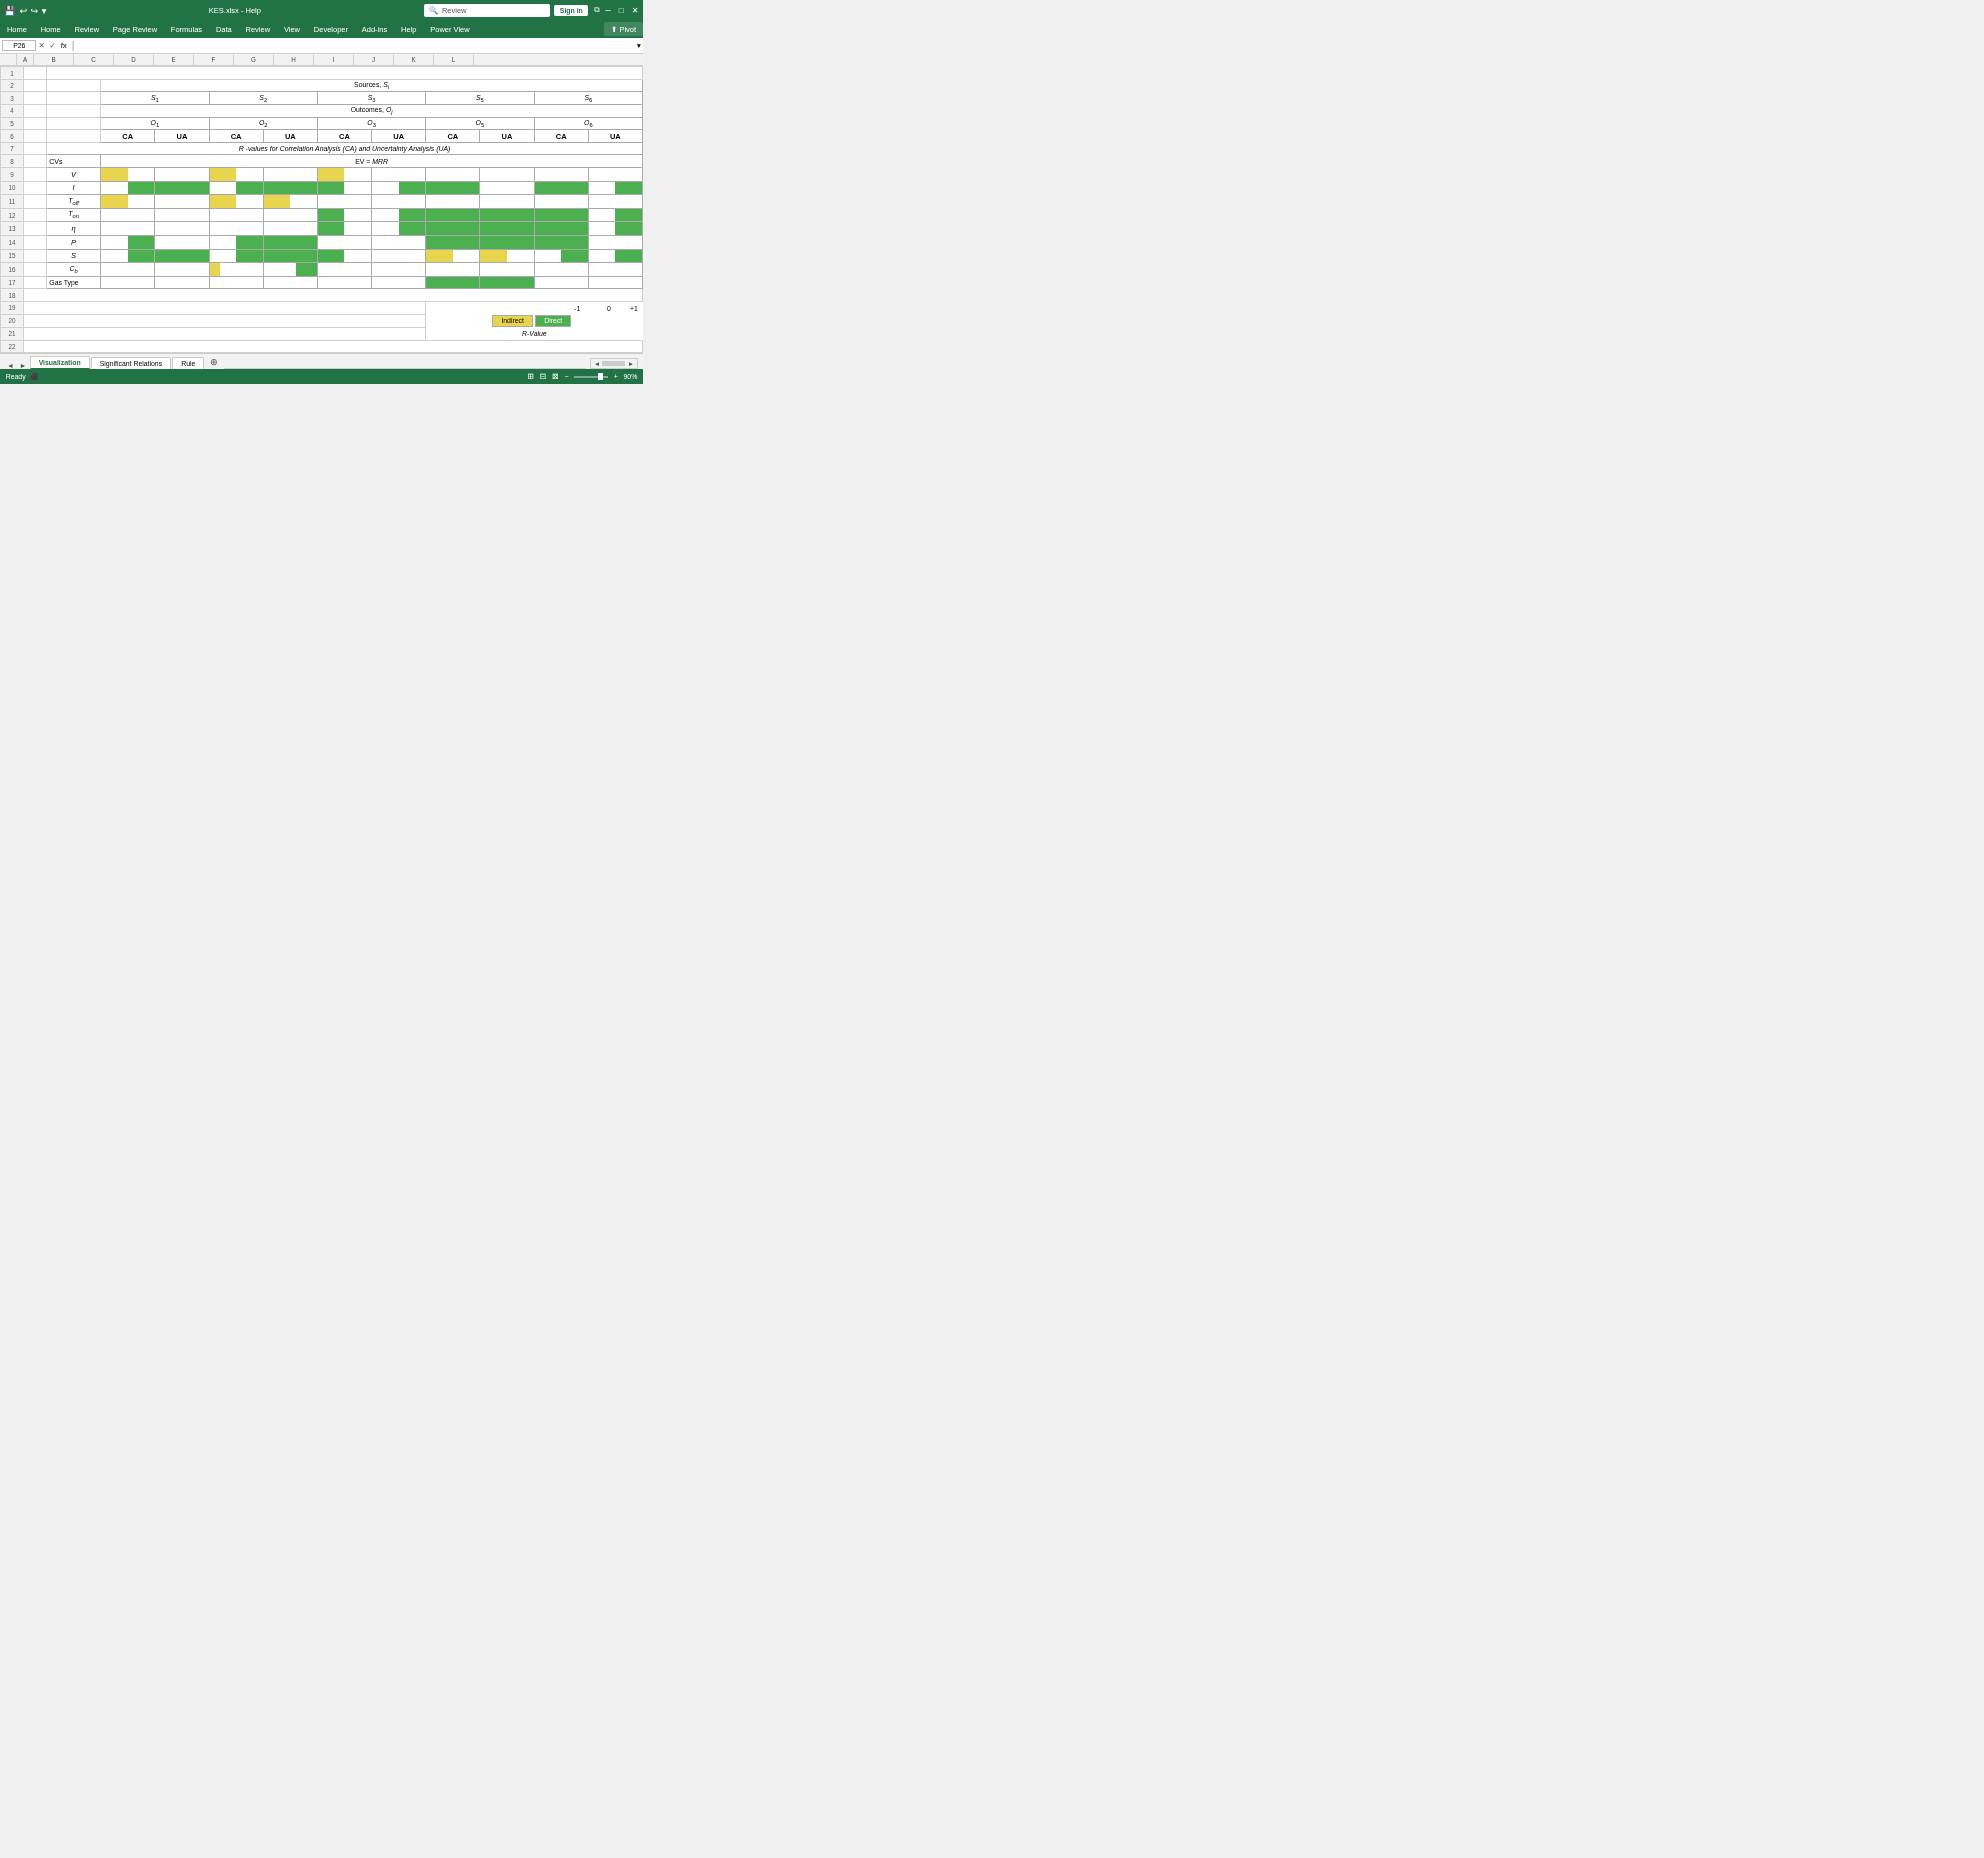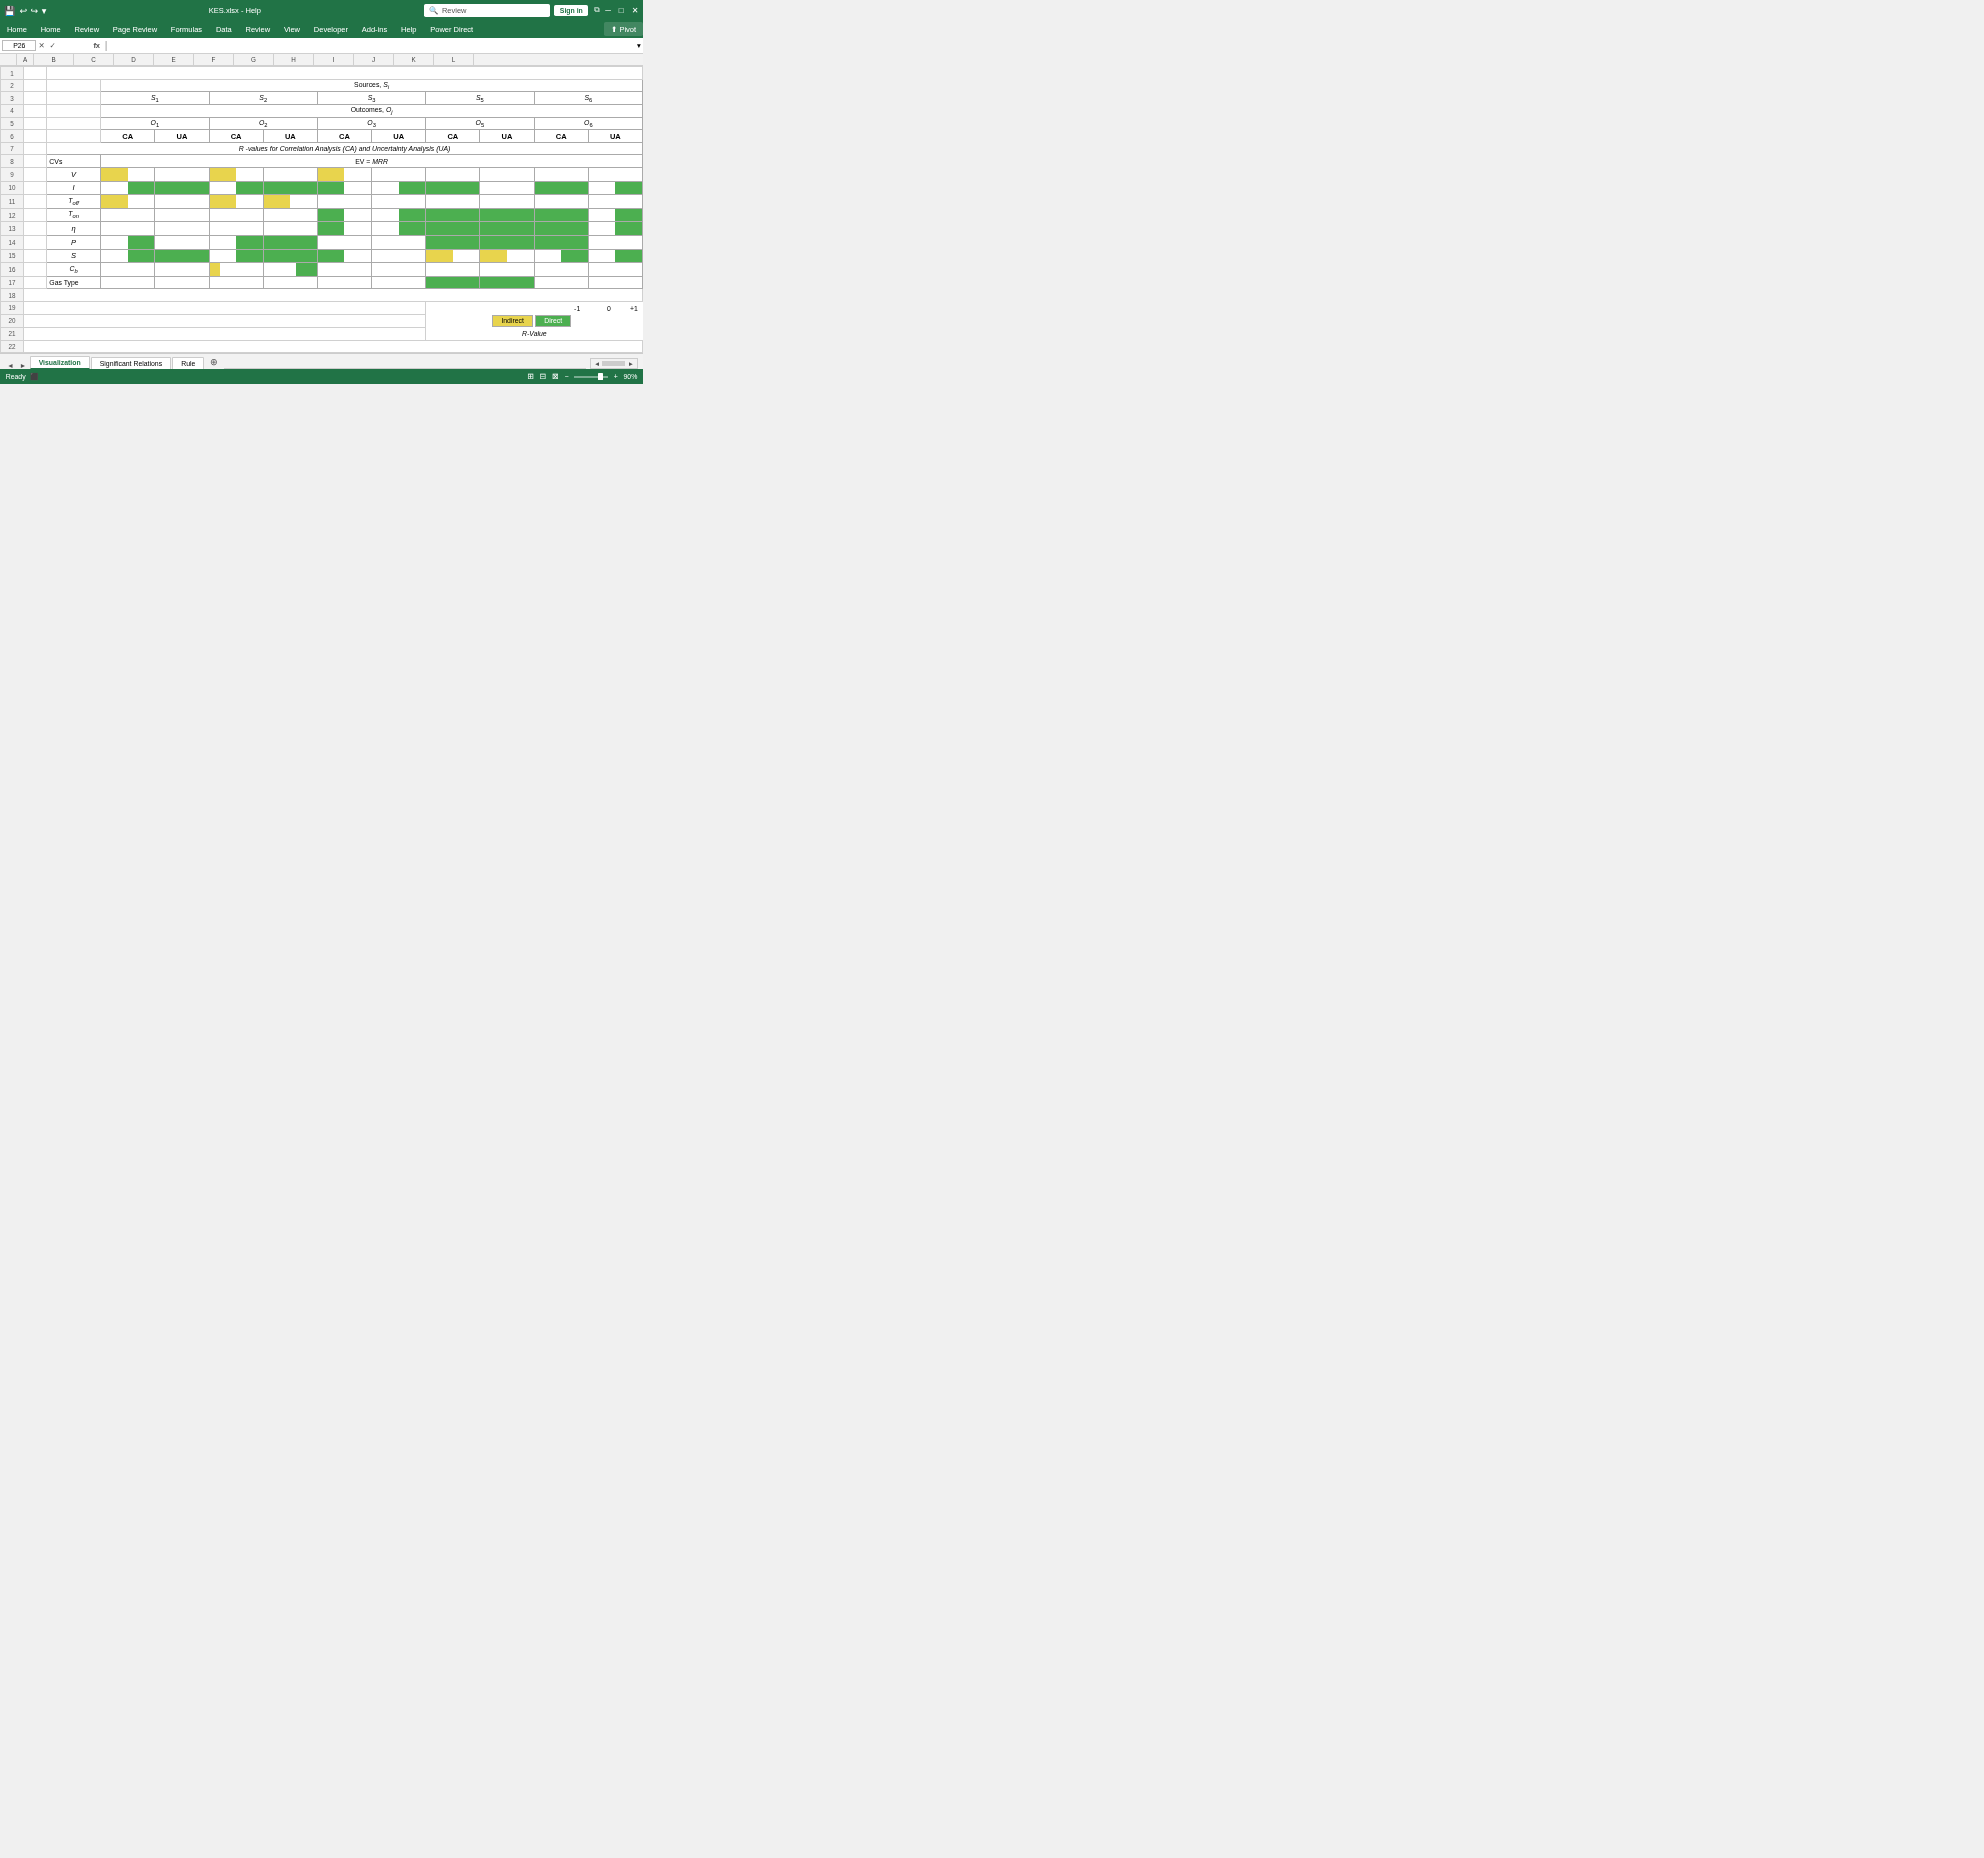--- a/index.html
+++ b/index.html
@@ -207,30 +207,30 @@
   <span>Home</span>
   <span>Review</span>
   <span>Page Review</span>
   <span>Formulas</span>
   <span>Data</span>
   <span>Review</span>
   <span>View</span>
   <span>Developer</span>
   <span>Add-ins</span>
   <span>Help</span>
-  <span>Power Direct</span>
+  <span>Power View</span>
   <span style="margin-left:auto; background:rgba(255,255,255,0.15); border-radius:1.7px;">⬆ Pivot</span>
 </div>
 
 <div class="formulabar">
   <div class="cell-ref">P26</div>
   <div class="formula-icons">
     <span>✕</span>
     <span>✓</span>
-    <span style="font-weight:bold;margin-left:33px;">fx</span>
+    <span style="font-weight:bold;">fx</span>
   </div>
   <div class="formula-sep">|</div>
   <div class="formula-box"></div>
   <span>▾</span>
 </div>
 
 <div class="col-headers">
   <div class="row-num-header"></div>
   <div class="col-header" style="width:17px;">A</div>
   <div class="col-header" style="width:40px;">B</div>

